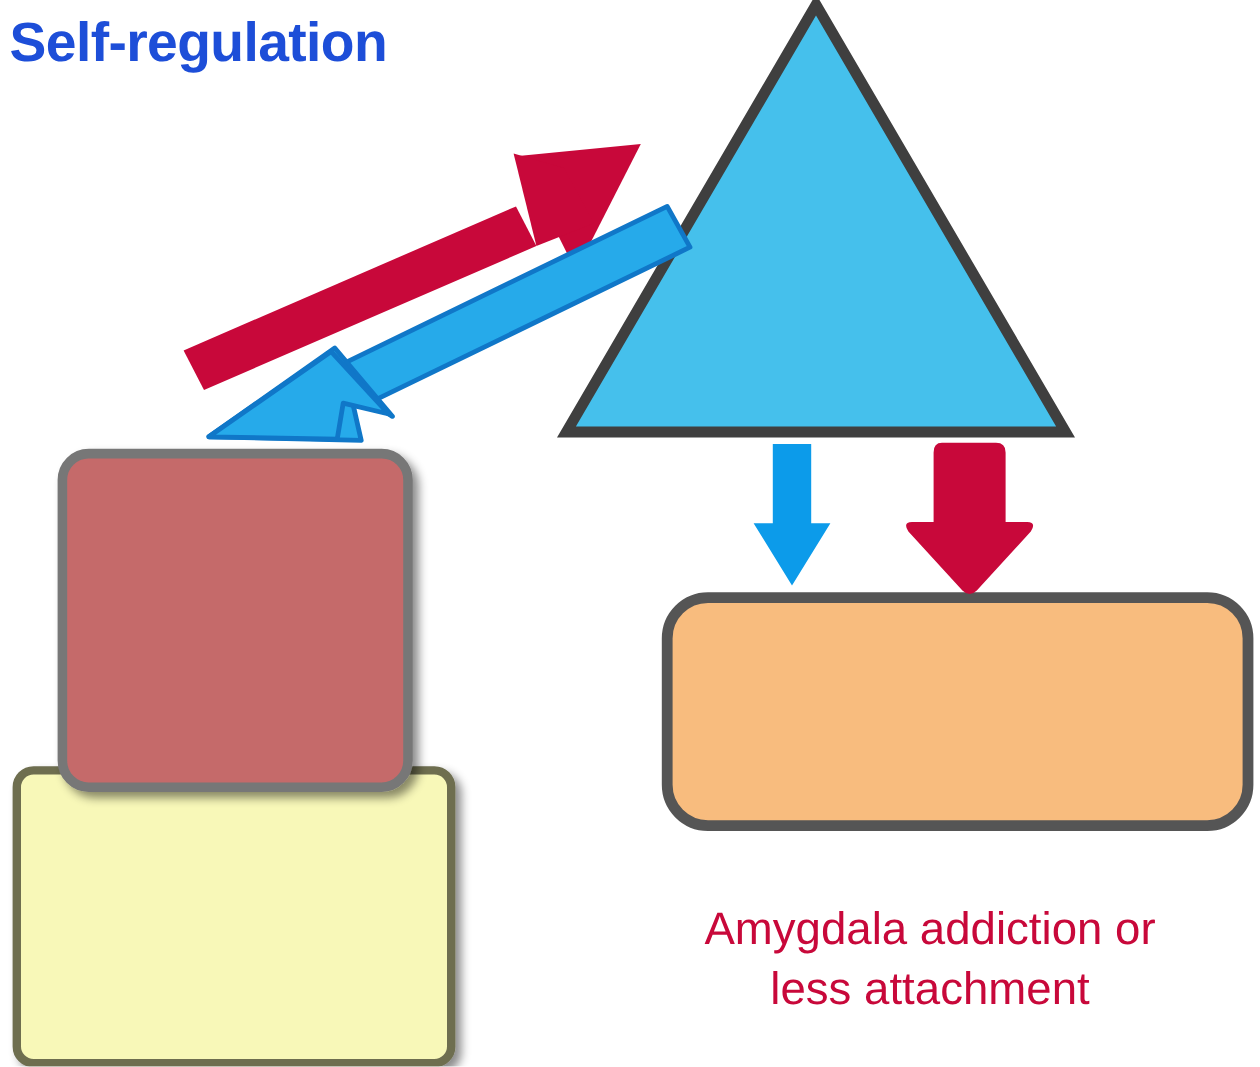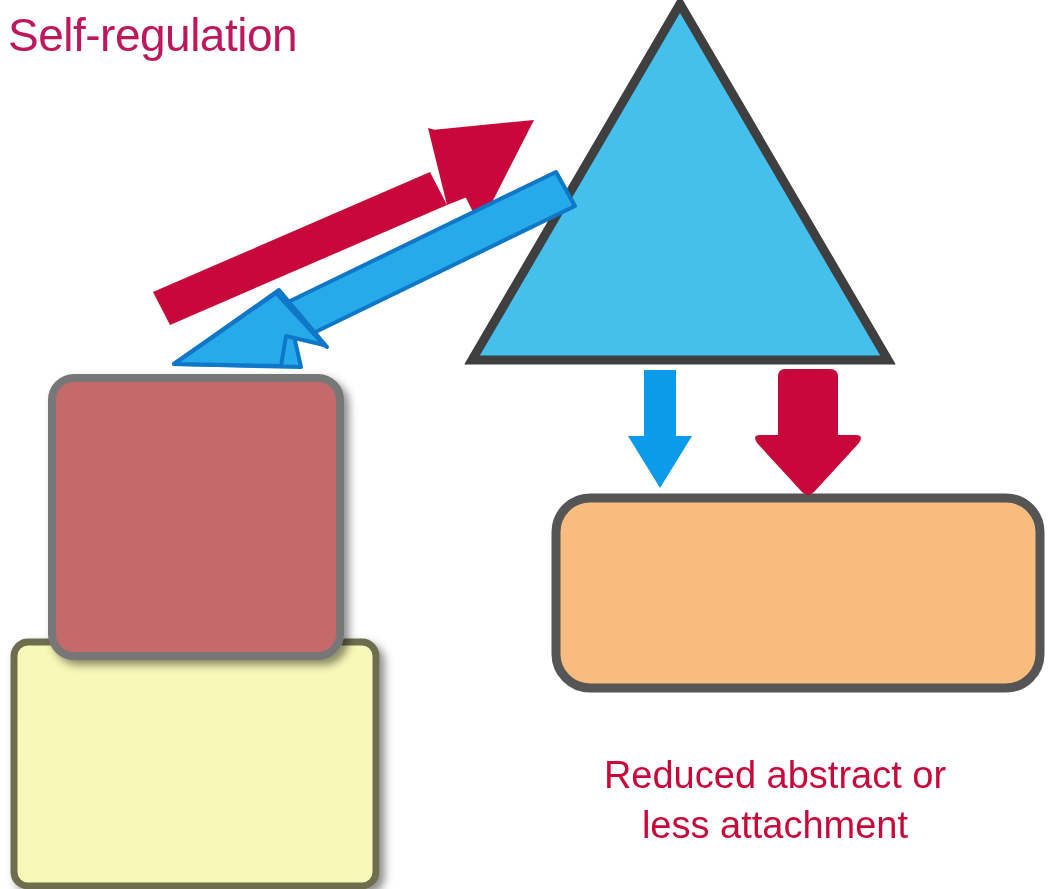--- a/index.html
+++ b/index.html
@@ -17,22 +17,22 @@
     background: #ffffff;
     overflow: hidden;
   }
 
   
   #title {
     position: absolute;
     left: 8px;
     top: 8px;
     font-size: 46px;
-    font-weight: normal;
-    color: #be185d;
+    font-weight: bold;
+    color: #1d4ed8;
     letter-spacing: -0.5px;
     white-space: nowrap;
   }
 
   
   .layer {
     position: absolute;
     left: 0;
     top: 0;
     width: 1050px;
@@ -196,17 +196,17 @@
     <div class="item">community norms</div>
   </div>
 
   <div class="block" id="nucleus-text">
     <div class="head">Nucleus Accumbens</div>
     <div class="item">- reward</div>
     <div class="item">- motivated behavior</div>
   </div>
 
   <div id="outcome-text">
-    <div>Reduced abstract or</div>
+    <div>Amygdala addiction or</div>
     <div>less attachment</div>
   </div>
 
 </div>
 
 </body></html>

